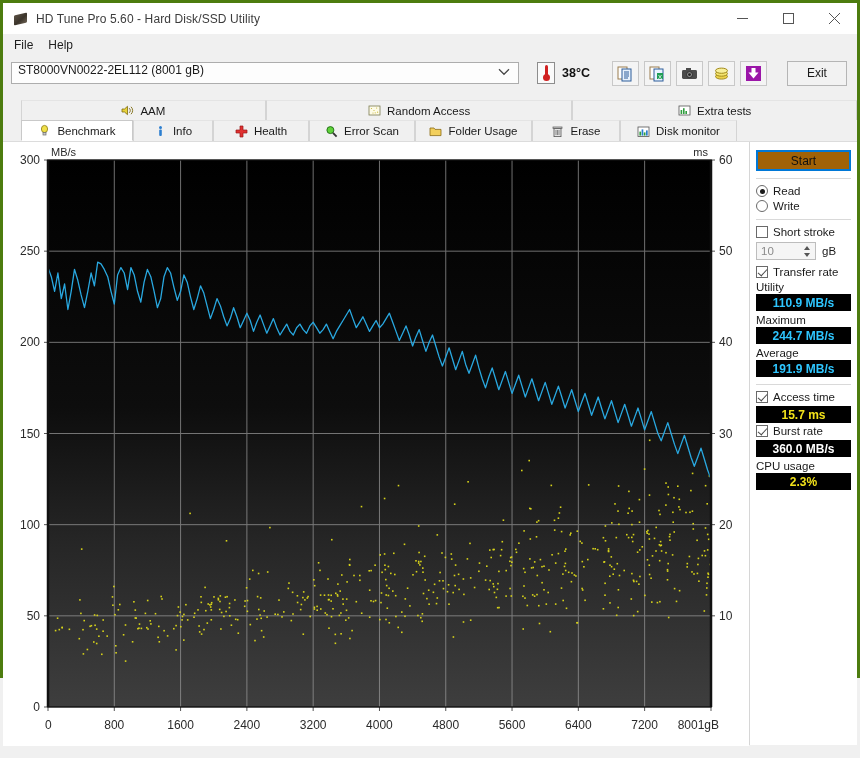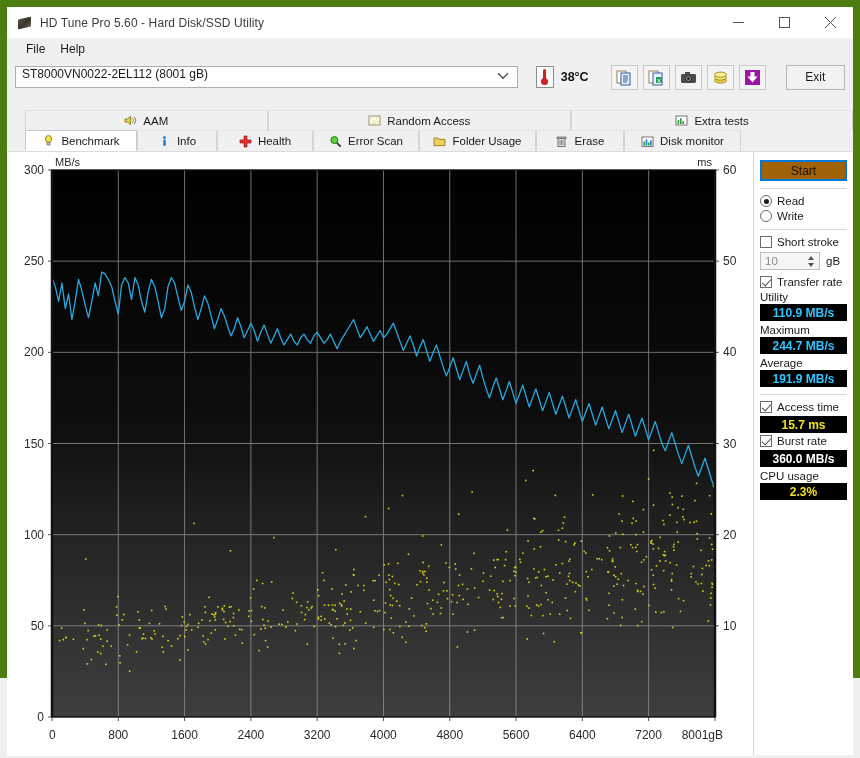--- a/index.html
+++ b/index.html
@@ -7,21 +7,21 @@
     margin: 0; padding: 0;
     width: 860px; height: 758px;
     font-family: "Liberation Sans", sans-serif;
     background: #f0f0f0;
     overflow: hidden;
   }
   #app {
     width: 860px; height: 678px;
     position: relative;
     background: #f0f0f0;
-    border: 7px solid #4d7c0f;
+    border: 3px solid #4d7c0f;
   }
 
   
   #titlebar {
     height: 31px;
     background: #ffffff;
     display: flex;
     align-items: center;
     position: relative;
   }
@@ -47,21 +47,21 @@
     display: flex; align-items: center; justify-content: center;
     color: #555;
   }
   .wbtn svg { display: block; }
 
   
   #menubar {
     height: 22px;
     background: #f0f0f0;
     display: flex; align-items: center;
-    padding-left: 13px;
+    padding-left: 5px;
     border-bottom: 1px solid #f0f0f0;
   }
   .menu-item {
     font-size: 12px; color: #1d1d1d;
     padding: 2px 9px 2px 6px;
   }
 
   
   #toolbar {
     height: 34px;
@@ -126,21 +126,21 @@
   }
 
   
   #tabs-top, #tabs-bottom {
     display: flex;
     height: 20px;
     background: #f0f0f0;
     padding-left: 18px;
     align-items: stretch;
   }
-  #tabs-top { margin-top: 16px; }
+  #tabs-top { margin-top: 10px; }
   #tabs-bottom { height: 21px; }
   .tab {
     display: flex; align-items: center; justify-content: center;
     gap: 6px;
     font-size: 11.5px; color: #1a1a1a;
     border-left: 1px solid #d4d4d4;
     border-right: 1px solid #d4d4d4;
     border-top: 1px solid #e4e4e4;
     background: #f0f0f0;
     padding: 0 8px;

